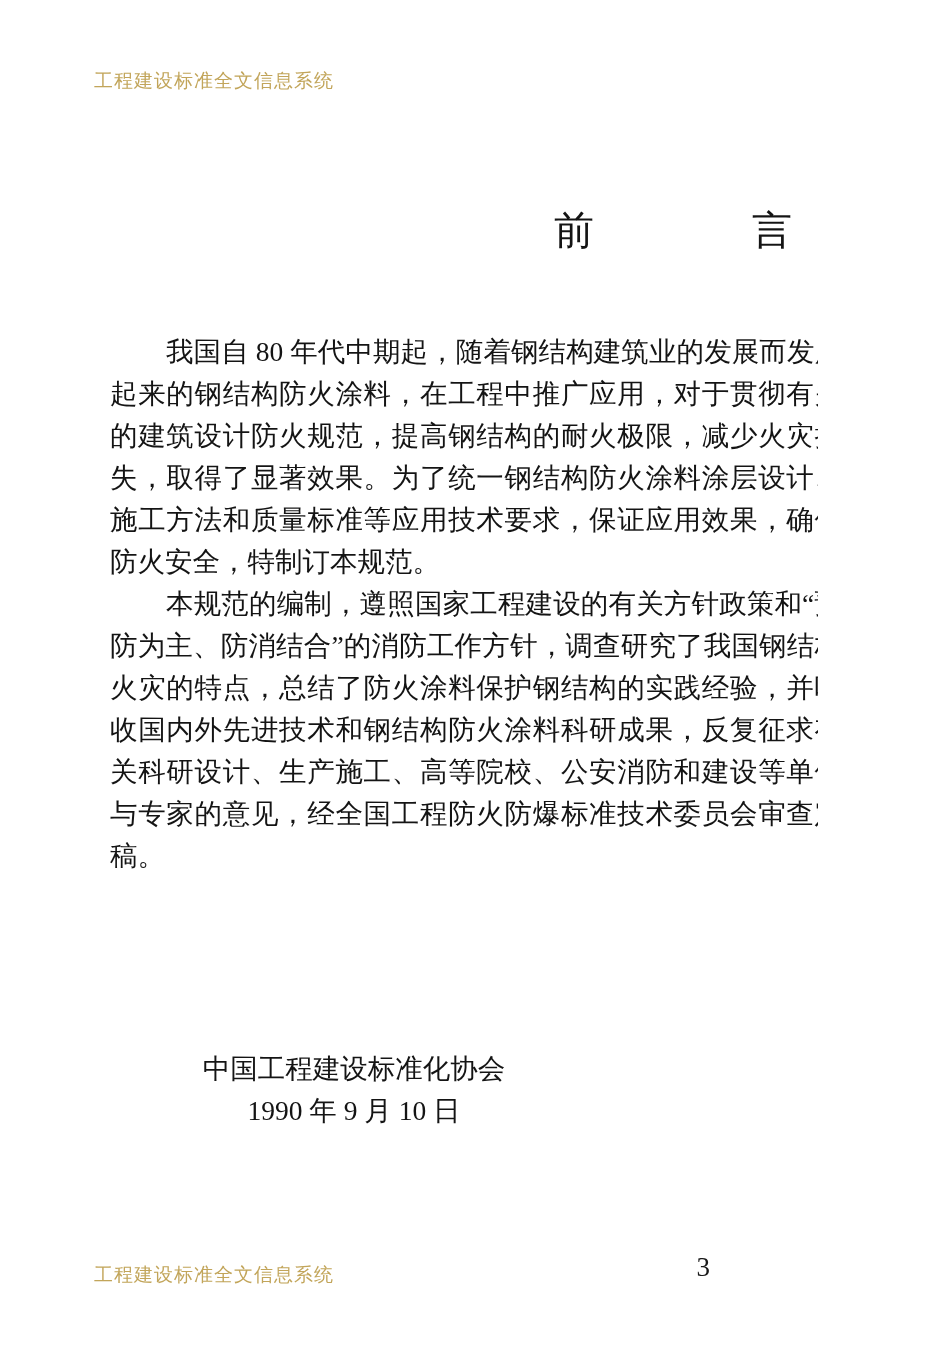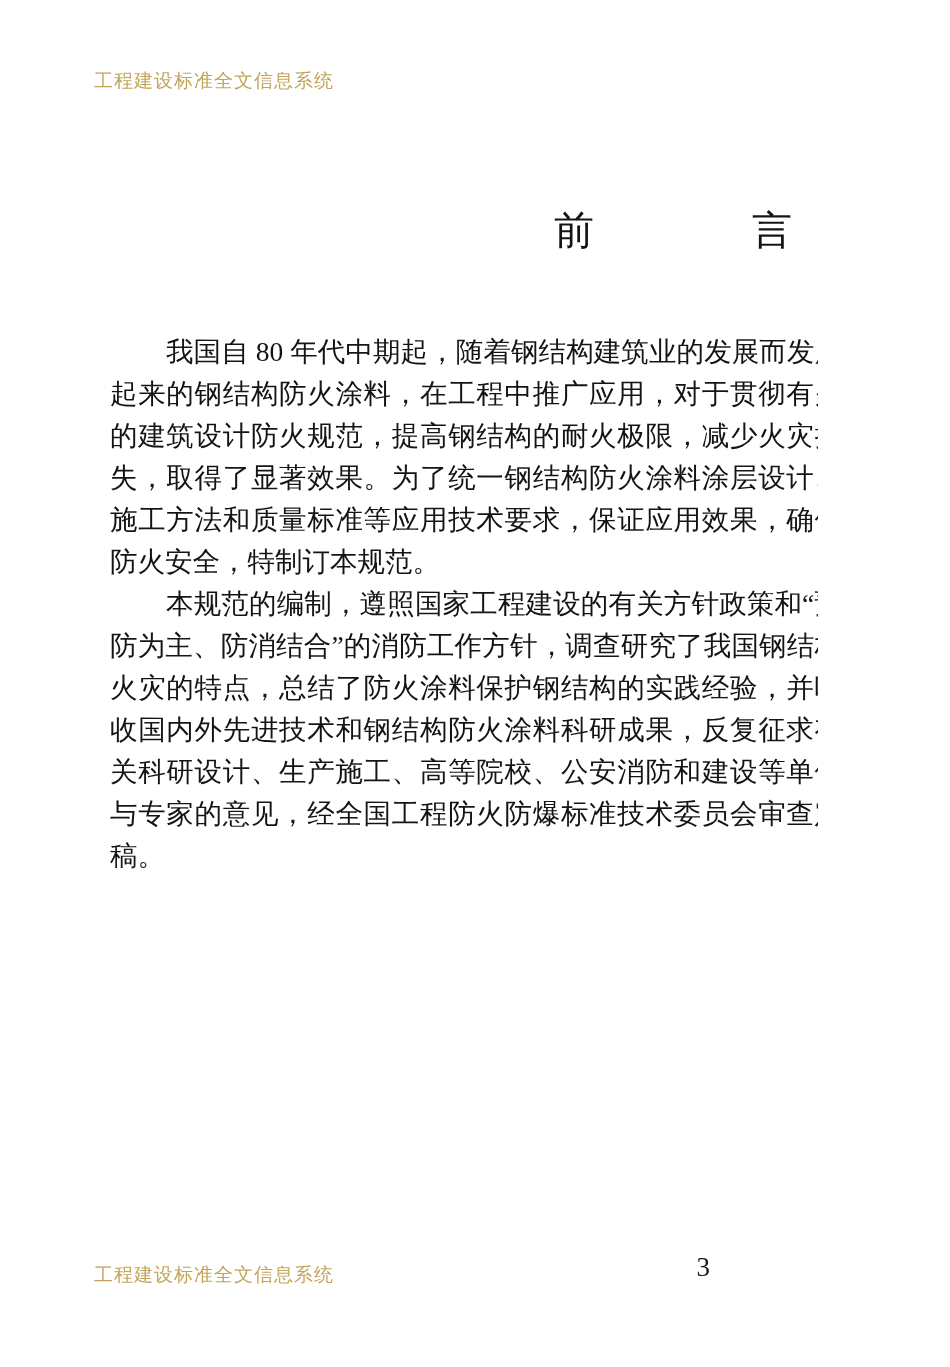--- a/index.html
+++ b/index.html
@@ -114,18 +114,24 @@
 
   <div class="watermark watermark-top">工程建设标准全文信息系统</div>
 
   <h1 class="doc-title">前　　言</h1>
 
   <div class="body-block">
     <p class="para">我国自 80 年代中期起，随着钢结构建筑业的发展而发展起来的钢结构防火涂料，在工程中推广应用，对于贯彻有关的建筑设计防火规范，提高钢结构的耐火极限，减少火灾损失，取得了显著效果。为了统一钢结构防火涂料涂层设计、施工方法和质量标准等应用技术要求，保证应用效果，确保防火安全，特制订本规范。</p>
     <p class="para">本规范的编制，遵照国家工程建设的有关方针政策和“预防为主、防消结合”的消防工作方针，调查研究了我国钢结构火灾的特点，总结了防火涂料保护钢结构的实践经验，并吸收国内外先进技术和钢结构防火涂料科研成果，反复征求有关科研设计、生产施工、高等院校、公安消防和建设等单位与专家的意见，经全国工程防火防爆标准技术委员会审查定稿。</p>
   </div>
 
+  <div class="signature">
+    <div class="signature-inner">
+      <div class="sig-org">中国工程建设标准化协会</div>
+      <div class="sig-date">1990 年 9 月 10 日</div>
+    </div>
+  </div>
 
   <div class="watermark watermark-bottom">工程建设标准全文信息系统</div>
 
   <div class="page-number">3</div>
 
 </div>
 
 </body></html>

